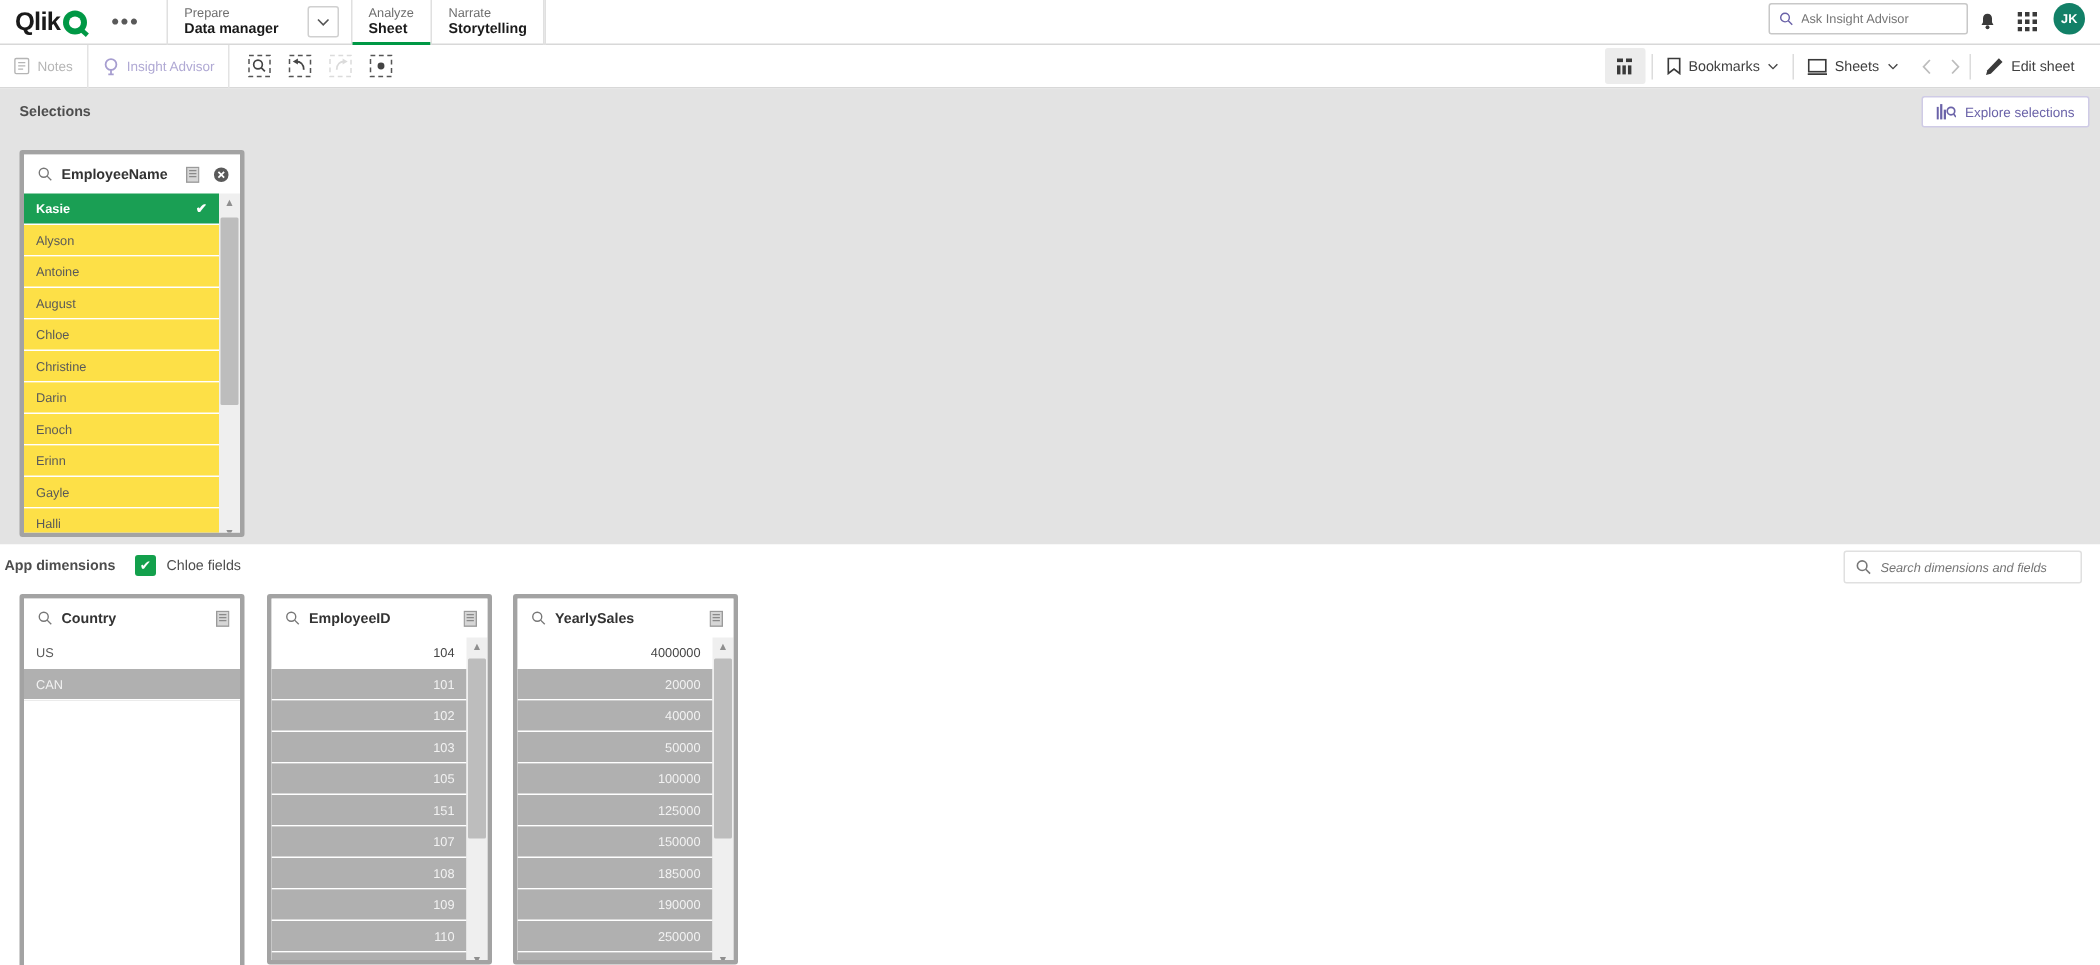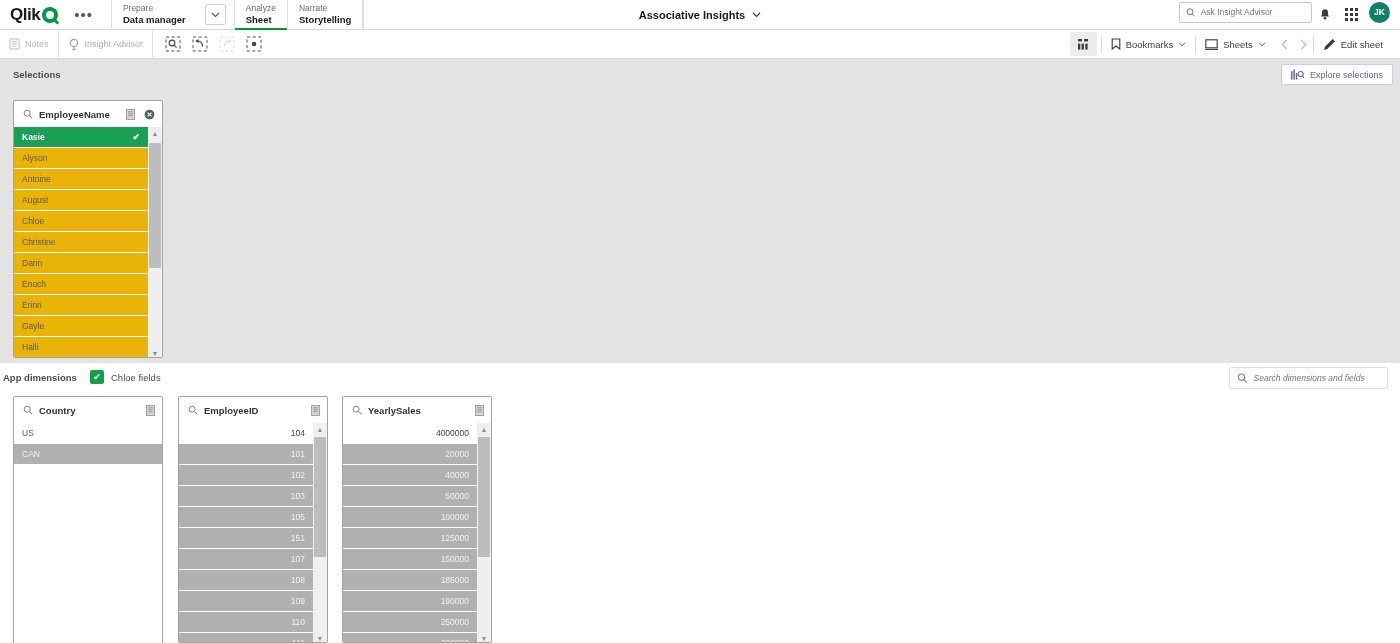--- a/index.html
+++ b/index.html
@@ -181,21 +181,21 @@
   .dim-search input {
     border: none; outline: none; background: transparent; width: 100%;
     font-size: 8.5px; font-style: italic; color: #9a9a9a;
     font-family: "Liberation Sans", sans-serif;
   }
 
   
   .panel {
     position: absolute;
     background: #ffffff;
-    border: 1px solid #a3a3a3;
+    border: 3px solid #a3a3a3;
     border-radius: 2px;
     overflow: hidden;
   }
   .panel-head {
     height: 26px; display: flex; align-items: center; gap: 6px;
     padding: 0 8px 0 9px; background: #fff; position: relative;
   }
   .panel-title {
     font-size: 9.5px; font-weight: bold; color: #333; white-space: nowrap;
   }
@@ -207,21 +207,21 @@
   .rows { position: absolute; left: 0; top: 0; right: 0; bottom: 0; }
   .row {
     height: 21px; display: flex; align-items: center;
     font-size: 8.5px; padding: 0 8px;
     border-bottom: 1px solid #ffffff;
     white-space: nowrap; cursor: pointer;
   }
   .row.num { justify-content: flex-end; }
   .row.selected { background: #1a9f54; color: #ffffff; font-weight: bold; position: relative; }
   .row.selected .tick { position: absolute; right: 8px; font-size: 9px; }
-  .row.alt { background: #eab308; color: #595959; }
+  .row.alt { background: #fde047; color: #595959; }
   .row.excluded { background: #b0b0b0; color: #f2f2f2; }
   .row.possible { background: #ffffff; color: #595959; }
   .row.white-num { background: #ffffff; color: #444; }
 
   
   .vbar {
     position: absolute; right: 0; top: 0; bottom: 0; width: 14px;
     background: #efefef;
     display: flex; flex-direction: column; align-items: center;
   }
@@ -259,26 +259,20 @@
   <div class="navsec active">
     <span class="nav-kicker">Analyze</span>
     <span class="nav-title">Sheet</span>
   </div>
   <div class="navsec">
     <span class="nav-kicker">Narrate</span>
     <span class="nav-title">Storytelling</span>
   </div>
   <div class="navsec" style="border-right:1px solid #e0e0e0; width:1px; padding:0;"></div>
 
-  <div class="center-title">
-    <span class="ct-text">Associative Insights</span>
-    <svg width="9" height="6" viewBox="0 0 9 6" style="pointer-events:auto;cursor:pointer">
-        <path d="M1 1 L4.5 4.5 L8 1" stroke="#333" stroke-width="1.1" fill="none"></path>
-      </svg>
-  </div>
 
   <div class="topbar-right">
     <div class="insight-search">
       <svg width="11" height="11" viewBox="0 0 12 12">
           <circle cx="5" cy="5" r="3.6" stroke="#6a62a8" stroke-width="1.2" fill="none"></circle>
           <line x1="7.7" y1="7.7" x2="11" y2="11" stroke="#6a62a8" stroke-width="1.2"></line>
         </svg>
       <input readonly="" placeholder="Ask Insight Advisor" style="">
     </div>
     <div class="icon-btn">

